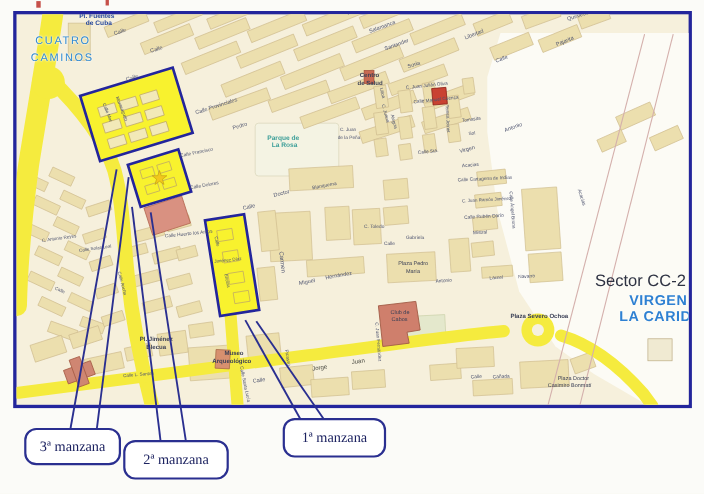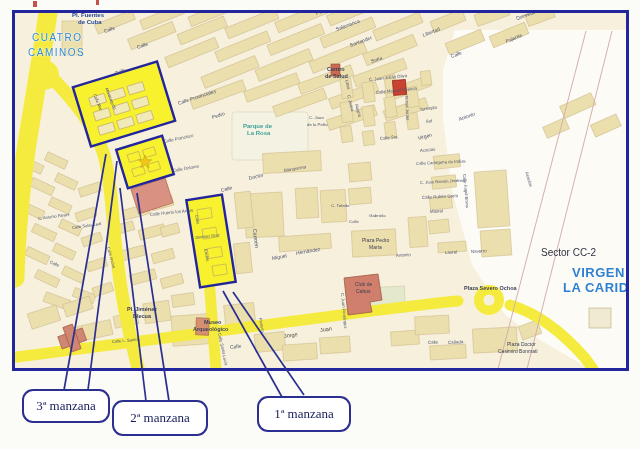--- a/index.html
+++ b/index.html
@@ -4,21 +4,21 @@
 <style>
   html,body{margin:0;padding:0;}
   body{width:640px;height:449px;position:relative;background:#fbfbf8;font-family:"Liberation Sans",sans-serif;overflow:hidden;}
   .map{position:absolute;left:12px;top:10px;width:611px;height:355px;border:3px solid #23259c;background:#f6f0dc;overflow:hidden;}
   .inner{position:absolute;left:-15px;top:-13px;width:640px;height:449px;}
   .inner svg{position:absolute;left:0;top:0;}
   .lbl{position:absolute;font:5px/1 "Liberation Sans",sans-serif;color:#4e5470;white-space:nowrap;transform-origin:0 50%;}
   .big{font-size:10px;font-weight:normal;color:#2f8ad2;letter-spacing:1.5px;text-shadow:0 0 2px #fff,0 0 2px #fff;}
   .pf{font-size:6px;font-weight:bold;color:#26489c;}
   .virgen{font-size:13px;font-weight:bold;color:#2e80d2;letter-spacing:.5px;text-shadow:0 0 2px #fff;}
-  .sector{font-size:10px;color:#2e3242;}
+  .sector{font-size:15px;color:#2e3242;}
   .teal{font-size:6px;color:#3fa09a;font-weight:bold;}
   .poi{font-size:5.5px;color:#3a3f55;font-weight:bold;}
   .poi5{font-size:5px;color:#3a3f55;}
   .overlay{position:absolute;left:0;top:0;pointer-events:none;z-index:5;}
   .callout{position:absolute;z-index:6;background:#fff;border:2px solid #2a2f90;border-radius:11px;display:flex;align-items:center;justify-content:center;}
   .callout span{font:13px "Liberation Serif",serif;color:#1c2260;}
   .mark{position:absolute;background:#c6504a;z-index:2;}
 </style>
 </head>
 <body>
@@ -309,18 +309,18 @@
     <line x1="304" y1="395" x2="233" y2="292"></line>
   </g>
 </svg>
 
 <div class="callout" style="left:22px;top:389px;width:84px;height:30px">
   <span>3ª manzana</span>
 </div>
 <div class="callout" style="left:112px;top:400px;width:92px;height:32px">
   <span>2ª manzana</span>
 </div>
-<div class="callout" style="left:257px;top:396px;width:90px;height:32px">
+<div class="callout" style="left:257px;top:380px;width:90px;height:32px">
   <span>1ª manzana</span>
 </div>
 
 <div class="mark" style="left:33px;top:1px;width:4px;height:6px"></div>
 <div class="mark" style="left:96px;top:0px;width:3px;height:5px"></div>
 
 </body></html>

